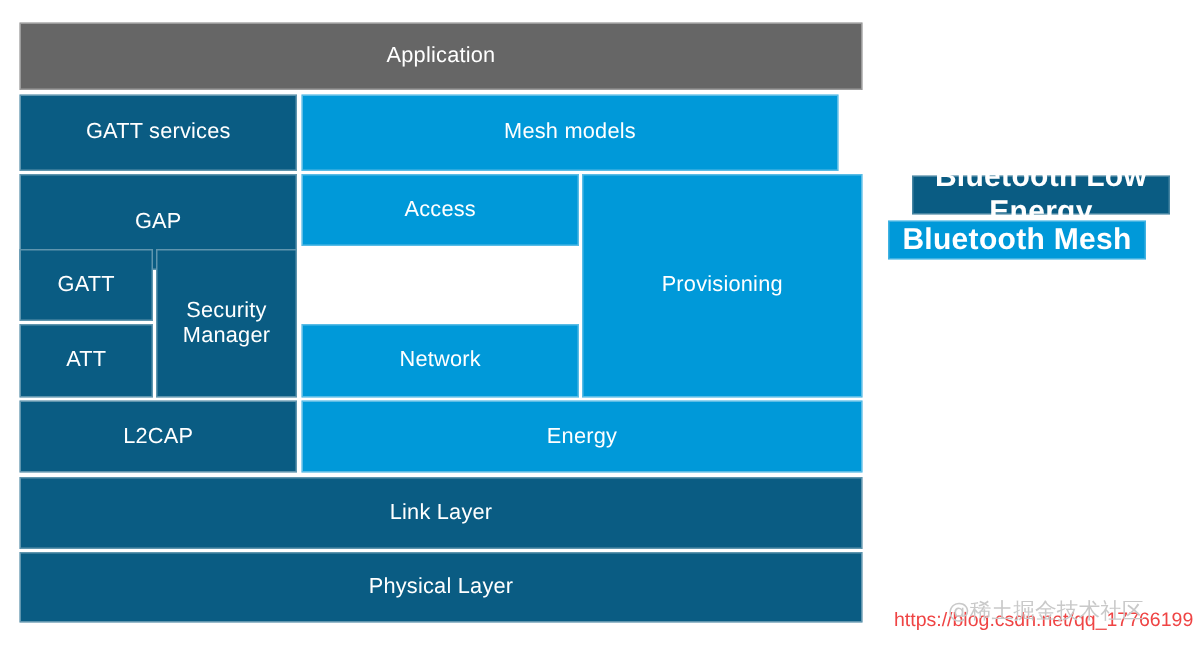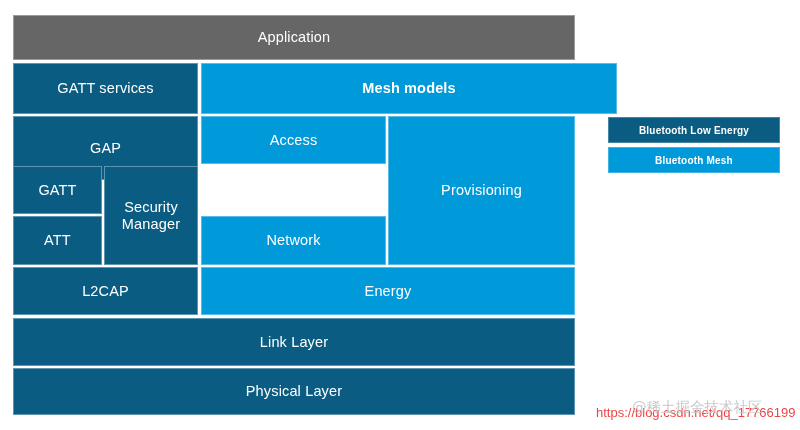--- a/index.html
+++ b/index.html
@@ -41,21 +41,21 @@
   .app   { background: #666666; }
 
   .legend-item {
     position: absolute;
     box-sizing: border-box;
     display: flex;
     align-items: center;
     justify-content: center;
     text-align: center;
     color: #ffffff;
-    font-size: 10px;
+    font-size: 20px;
     font-weight: bold;
     letter-spacing: 0.2px;
     border: 1px solid rgba(255,255,255,0.25);
   }
 
   #watermark {
     position: absolute;
     left: 596px;
     top: 396px;
     width: 200px;
@@ -80,36 +80,36 @@
     white-space: nowrap;
     font-family: "DejaVu Sans", "Liberation Sans", sans-serif;
   }
 </style>
 </head>
 <body>
 
 <div id="stack">
     <div class="block app" style="left: 13px; top: 15px; width: 562px; height: 45px;">Application</div>
     <div class="block ble" style="left: 13px; top: 63px; width: 185px; height: 51px;">GATT services</div>
-    <div class="block mesh" style="left: 201px; top: 63px; width: 416px; height: 51px; font-weight: bold;">Mesh models</div>
+    <div class="block mesh" style="left: 201px; top: 63px; width: 358px; height: 51px;">Mesh models</div>
     <div class="block ble" style="left: 13px; top: 116px; width: 185px; height: 64px;">GAP</div>
     <div class="block mesh" style="left: 201px; top: 116px; width: 185px; height: 48px;">Access</div>
     <div class="block mesh" style="left: 388px; top: 116px; width: 187px; height: 149px;">Provisioning</div>
     <div class="block ble" style="left: 13px; top: 166px; width: 89px; height: 48px;">GATT</div>
     <div class="block ble" style="left: 104px; top: 166px; width: 94px; height: 99px;">Security
 Manager</div>
     <div class="block ble" style="left: 13px; top: 216px; width: 89px; height: 49px;">ATT</div>
     <div class="block mesh" style="left: 201px; top: 216px; width: 185px; height: 49px;">Network</div>
     <div class="block ble" style="left: 13px; top: 267px; width: 185px; height: 48px;">L2CAP</div>
     <div class="block mesh" style="left: 201px; top: 267px; width: 374px; height: 48px;">Energy</div>
     <div class="block ble" style="left: 13px; top: 318px; width: 562px; height: 48px;">Link Layer</div>
     <div class="block ble" style="left: 13px; top: 368px; width: 562px; height: 47px;">Physical Layer</div>
   </div>
 
 <div id="legend">
     <div class="legend-item ble" style="left: 608px; top: 117px; width: 172px; height: 26px;">Bluetooth Low Energy</div>
-    <div class="legend-item mesh" style="left: 608px; top: 147px; width: 172px; height: 26px;">Bluetooth Mesh</div>
+    <div class="legend-item mesh" style="left: 592px; top: 147px; width: 172px; height: 26px;">Bluetooth Mesh</div>
   </div>
 
 <div id="watermark">
   <div id="wm-url">https://blog.csdn.net/qq_17766199</div>
   <div id="wm-brand">@稀土掘金技术社区</div>
 </div>
 
 </body></html>

